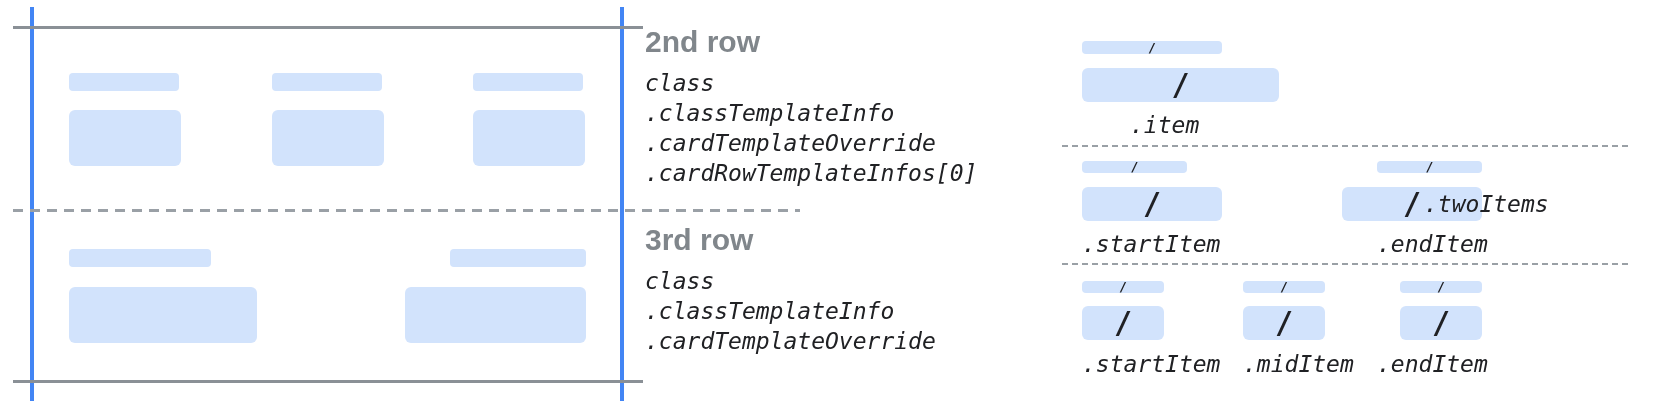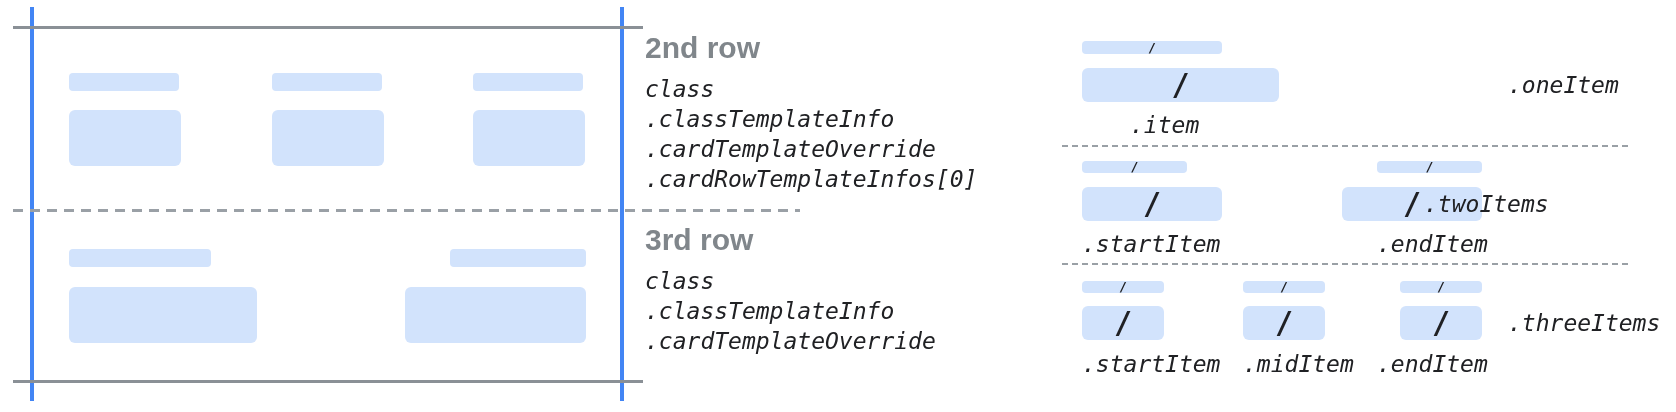--- a/index.html
+++ b/index.html
@@ -49,42 +49,41 @@
   <div class="bar sm" style="left:473px;top:73px;width:110px;height:18px;"></div>
   <div class="bar lg" style="left:69px;top:110px;width:112px;height:56px;"></div>
   <div class="bar lg" style="left:272px;top:110px;width:112px;height:56px;"></div>
   <div class="bar lg" style="left:473px;top:110px;width:112px;height:56px;"></div>
 
   <div class="bar sm" style="left:69px;top:249px;width:142px;height:18px;"></div>
   <div class="bar sm" style="left:450px;top:249px;width:136px;height:18px;"></div>
   <div class="bar lg" style="left:69px;top:287px;width:188px;height:56px;"></div>
   <div class="bar lg" style="left:405px;top:287px;width:181px;height:56px;"></div>
 
-  <div class="row-block" style="top:30px;">
+  <div class="row-block" style="top:24px;">
     <h2>2nd row</h2>
     <div class="mono path-line">class</div>
     <div class="mono path-line">.classTemplateInfo</div>
     <div class="mono path-line">.cardTemplateOverride</div>
     <div class="mono path-line">.cardRowTemplateInfos[0]</div>
   </div>
   <div class="row-block" style="top:222px;">
     <h2>3rd row</h2>
     <div class="mono path-line">class</div>
     <div class="mono path-line">.classTemplateInfo</div>
     <div class="mono path-line">.cardTemplateOverride</div>
   </div>
 
   <div class="bar sm" style="left:1082px;top:41px;width:140px;height:13px;">
     <span class="slash small">/</span>
   </div>
   <div class="bar lg" style="left:1082px;top:68px;width:197px;height:34px;">
     <span class="slash big">/</span>
   </div>
   <div class="mono item-path" style="left:1130px;top:112px;">.item</div>
-  <div class="mono layout-name" style="left:1508px;top:70px;">.oneItem</div>
 
   <div class="hdash fine" style="left:1062px;top:145px;width:570px;"></div>
 
   <div class="bar sm" style="left:1082px;top:161px;width:105px;height:12px;">
     <span class="slash small">/</span>
   </div>
   <div class="bar sm" style="left:1377px;top:161px;width:105px;height:12px;">
     <span class="slash small">/</span>
   </div>
   <div class="bar lg" style="left:1082px;top:187px;width:140px;height:34px;">
@@ -113,15 +112,14 @@
   </div>
   <div class="bar lg" style="left:1243px;top:306px;width:82px;height:34px;">
     <span class="slash big">/</span>
   </div>
   <div class="bar lg" style="left:1400px;top:306px;width:82px;height:34px;">
     <span class="slash big">/</span>
   </div>
   <div class="mono item-path" style="left:1082px;top:351px;">.startItem</div>
   <div class="mono item-path" style="left:1227px;top:351px;margin-left:16px;">.midItem</div>
   <div class="mono item-path" style="left:1377px;top:351px;">.endItem</div>
-  <div class="mono layout-name" style="left:1508px;top:308px;">.threeItems</div>
 
 </div>
 
 </body></html>

